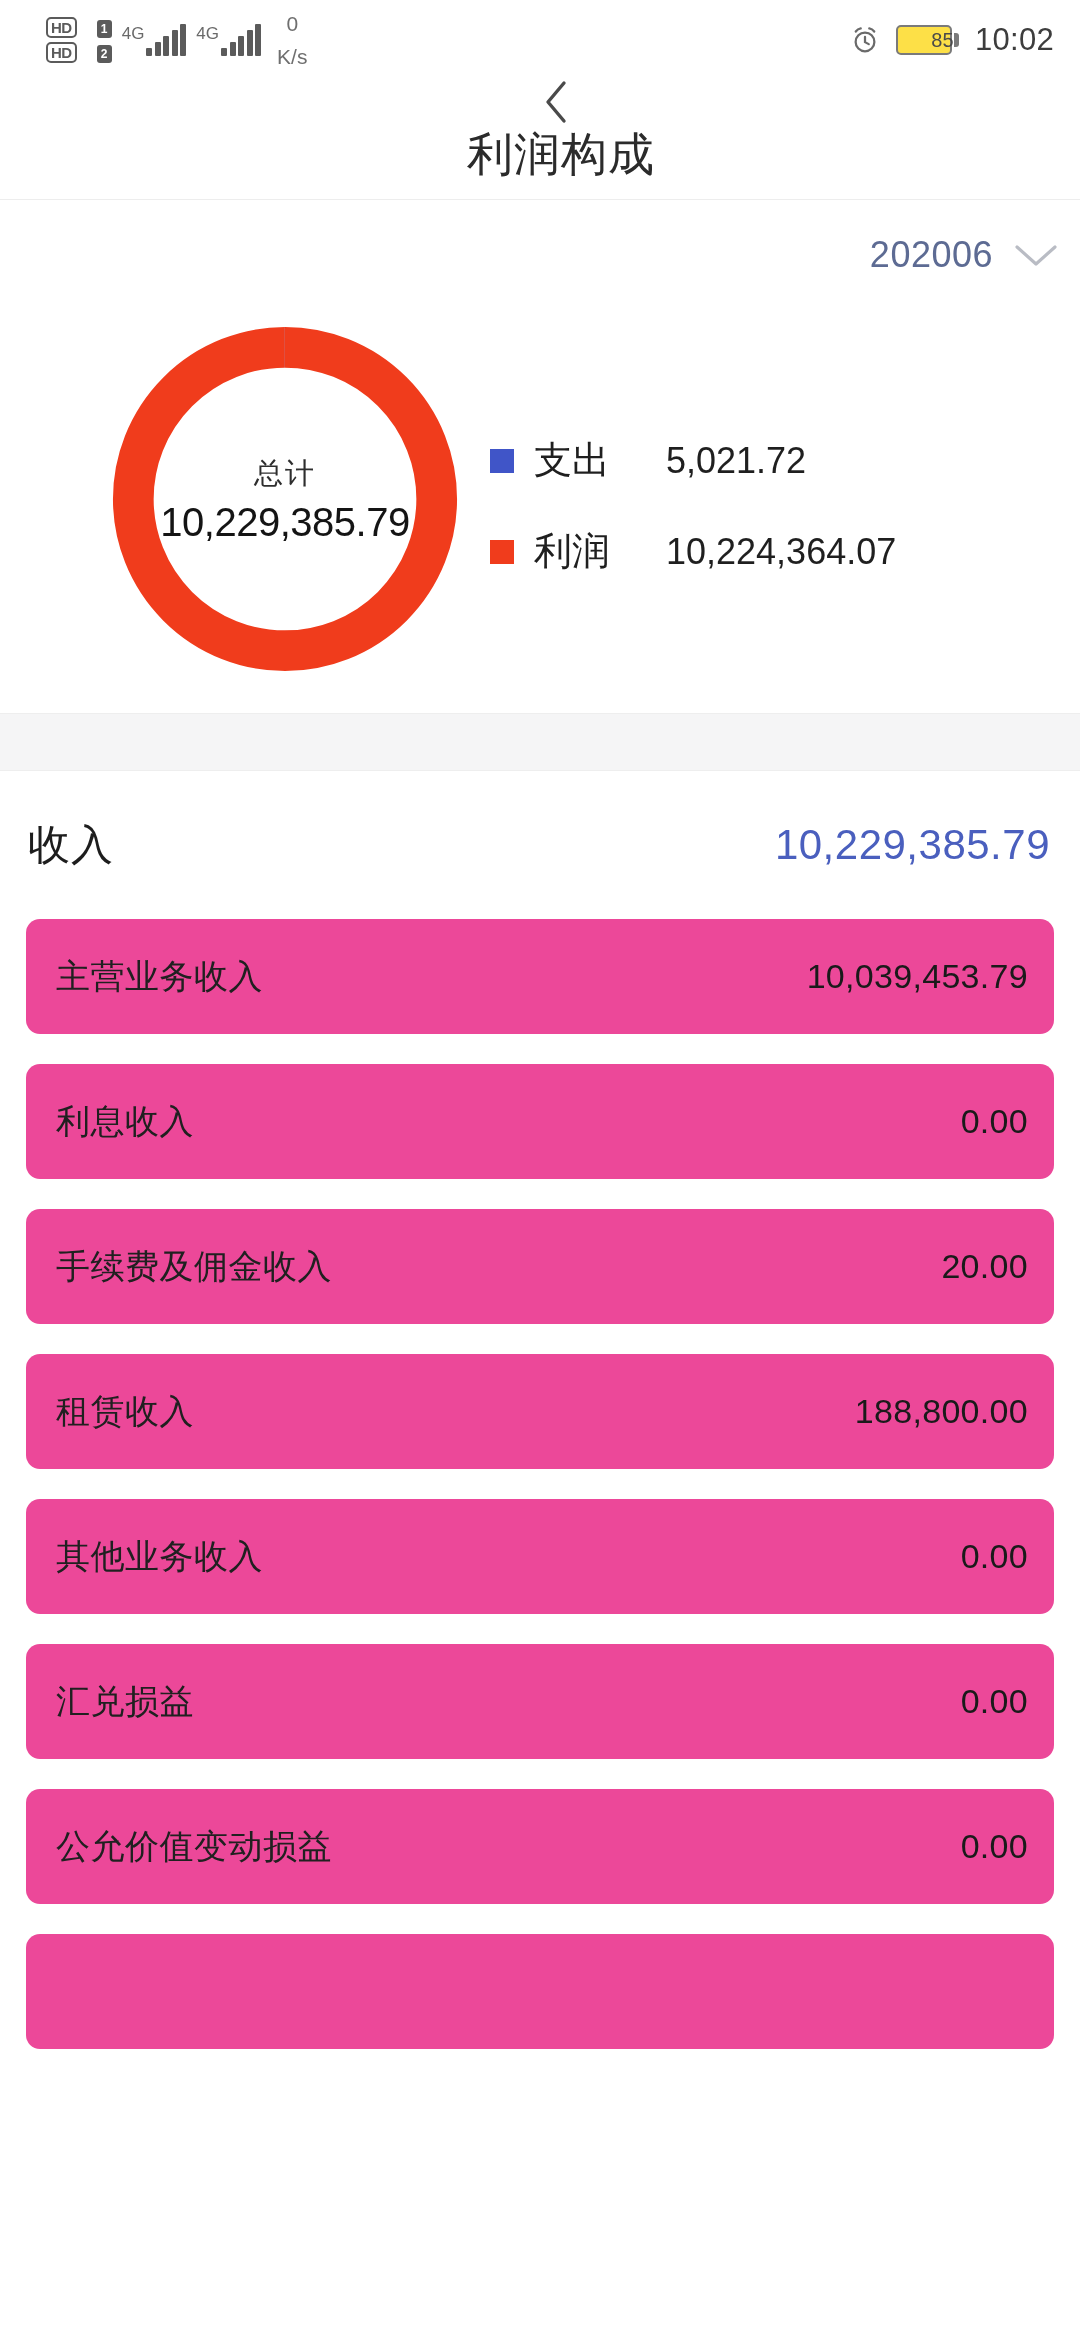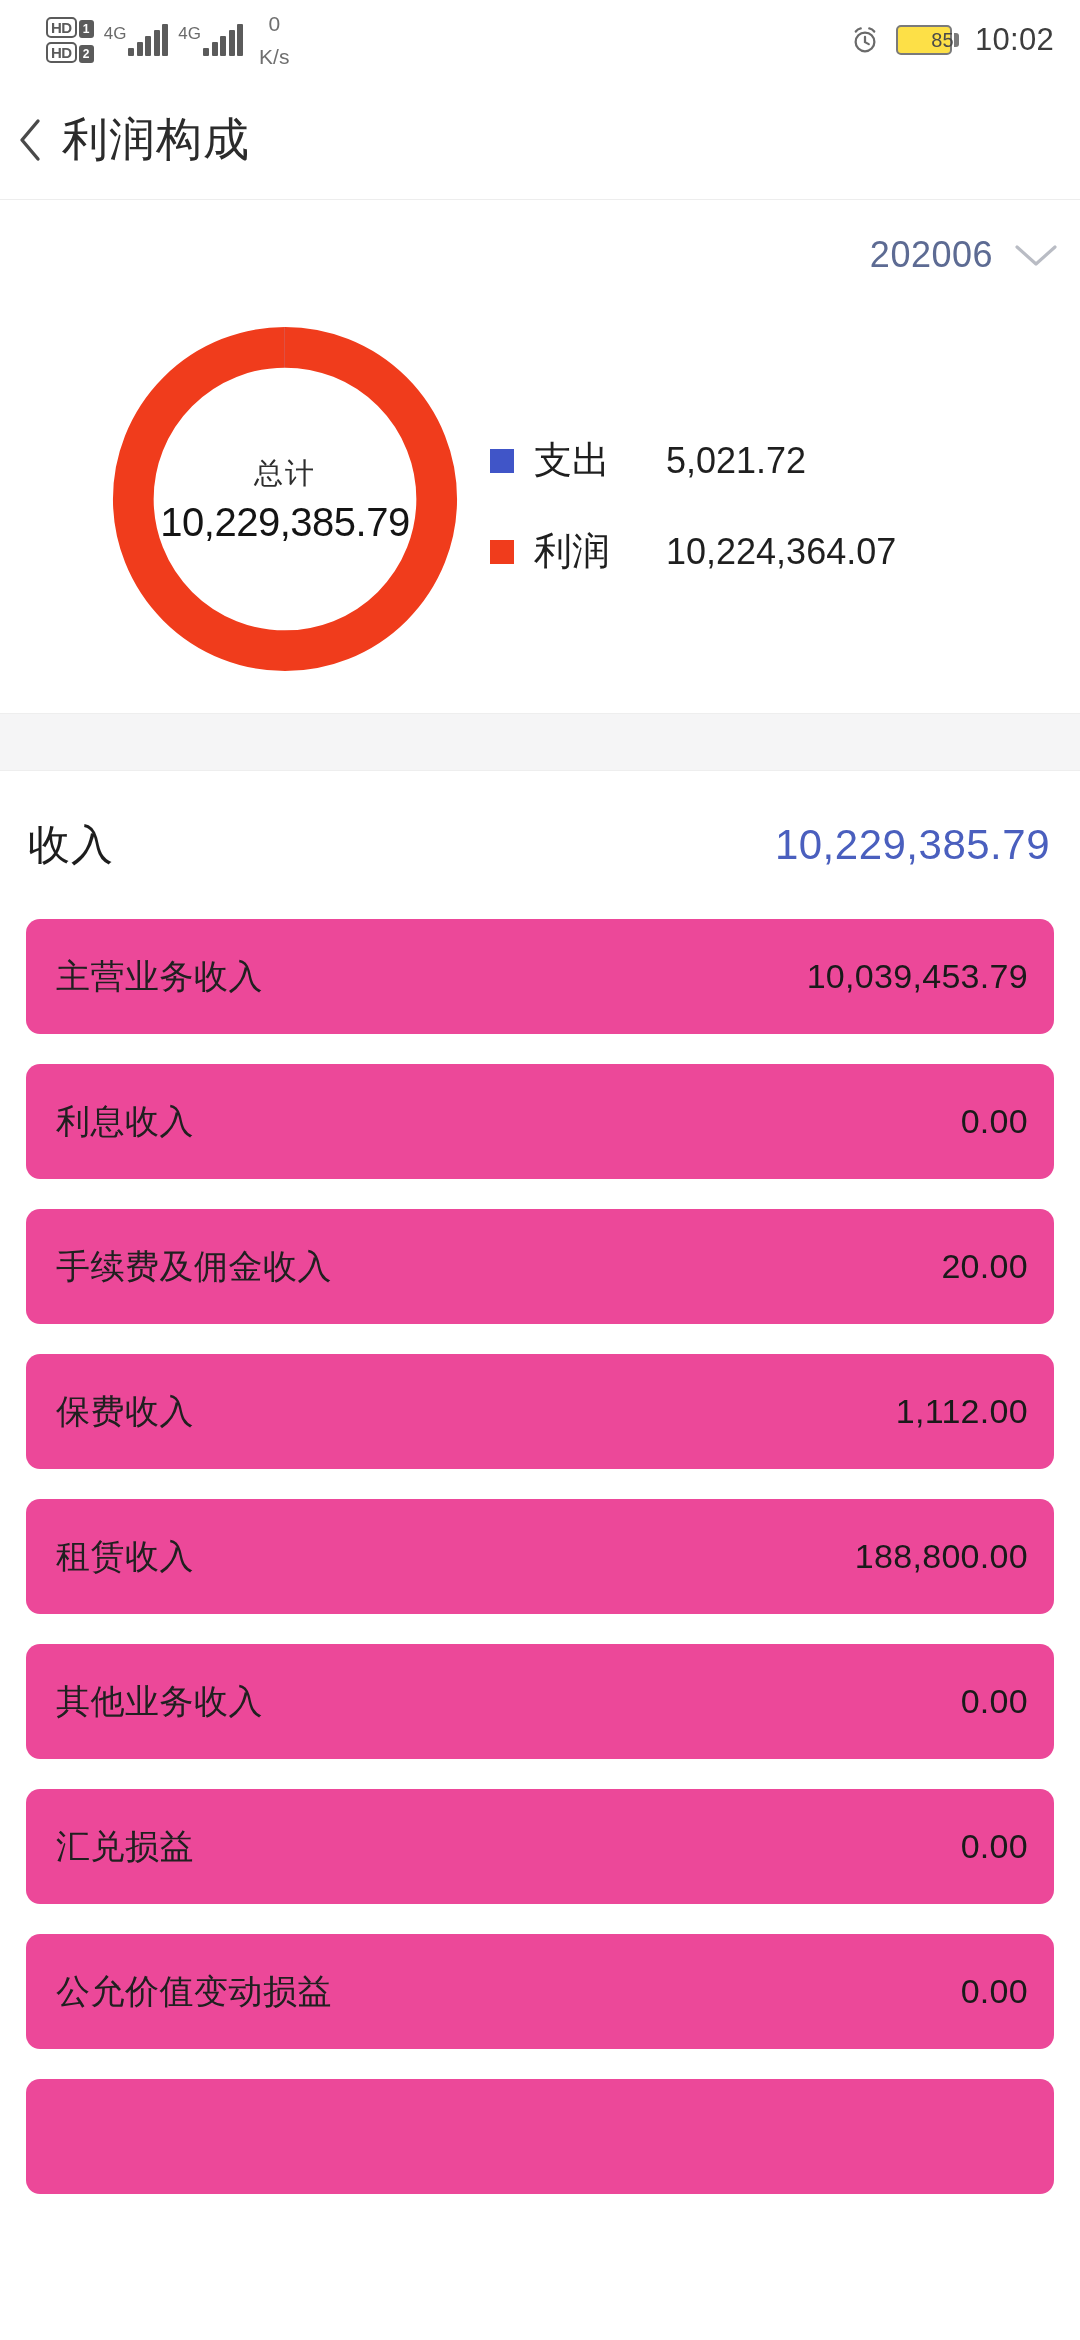--- a/index.html
+++ b/index.html
@@ -14,21 +14,21 @@
   
   .statusbar {
     position:absolute; top:0; left:0; width:1080px; height:80px;
     display:flex; align-items:center; justify-content:space-between;
     padding:0 26px 0 46px;
   }
   .sb-left  { display:flex; align-items:center; gap:6px; }
   .sb-right { display:flex; align-items:center; gap:16px; }
 
   .hd-stack { display:flex; flex-direction:column; gap:4px; }
-  .hd-row   { display:flex; align-items:flex-end; gap:2px; }
+  .hd-row   { display:flex; align-items:flex-end; gap:20px; }
   .hd-box {
     font-size:15px; font-weight:700; color:#5b5b5b;
     border:2px solid #5b5b5b; border-radius:5px;
     padding:0 3px; line-height:17px; letter-spacing:-.5px;
   }
   .hd-num {
     font-size:12px; font-weight:700; color:#ffffff; background:#5b5b5b;
     border-radius:3px; width:15px; height:18px;
     display:flex; align-items:center; justify-content:center;
   }
@@ -57,22 +57,22 @@
     background:#fde047;
     padding-left:37px;
   }
   .battery .lvl { font-size:20px; color:#4a4a4a; font-weight:500; }
   .battery .cap { width:5px; height:14px; background:#7a7a7a; border-radius:0 3px 3px 0; margin-left:2px; }
   .clock { font-size:31px; color:#3d3d3d; letter-spacing:.3px; }
 
   
   .navbar {
     position:absolute; top:80px; left:0; width:1080px; height:120px;
-    display:flex; align-items:center; padding-left:8px;
-    border-bottom:1px solid #ededed; background:#fff;
+    display:flex; align-items:center; padding-left:32px;
+    border-bottom:1px solid #ededed; background:#fff;flex-direction:column;
   }
   .back-chevron { width:44px; height:44px; display:flex; align-items:center; justify-content:center; }
   .nav-title { font-size:46px; color:#2b2b2b; margin-left:10px; letter-spacing:1px; }
 
   
   .period-row {
     position:absolute; top:200px; left:17px; width:1080px; height:110px;
     display:flex; align-items:center; justify-content:flex-end; padding-right:36px;
   }
   .period-btn { display:flex; align-items:center; gap:18px; }
@@ -247,24 +247,20 @@
     </div>
     <div class="row">
       <span class="row-label">利息收入</span>
       <span class="row-value">0.00</span>
     </div>
     <div class="row">
       <span class="row-label">手续费及佣金收入</span>
       <span class="row-value">20.00</span>
     </div>
     <div class="row">
-      <span class="row-label">保费收入</span>
-      <span class="row-value">1,112.00</span>
-    </div>
-    <div class="row">
       <span class="row-label">租赁收入</span>
       <span class="row-value">188,800.00</span>
     </div>
     <div class="row">
       <span class="row-label">其他业务收入</span>
       <span class="row-value">0.00</span>
     </div>
     <div class="row">
       <span class="row-label">汇兑损益</span>
       <span class="row-value">0.00</span>

